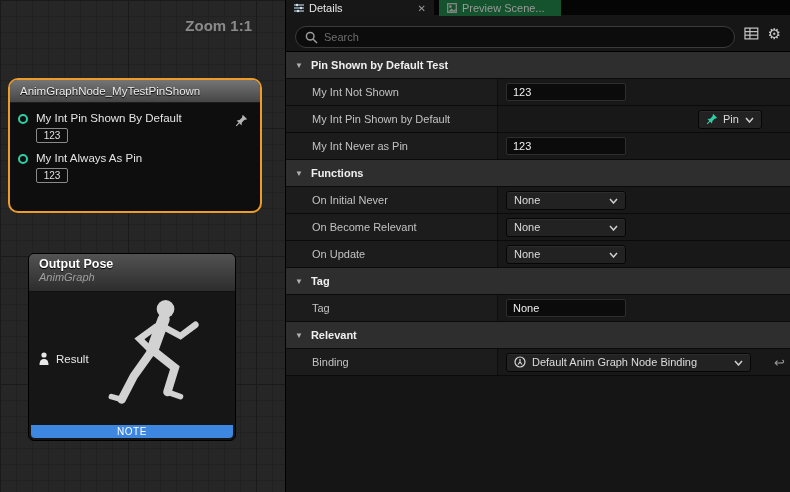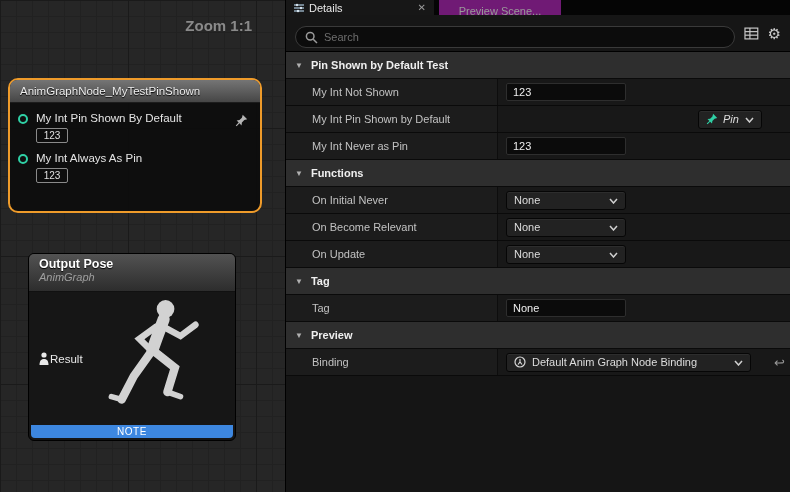--- a/index.html
+++ b/index.html
@@ -37,34 +37,34 @@
                 border-radius:2px; }
   .node-pin-toggle { position:absolute; right:12px; top:10px; }
 
   .node2 { left:28px; top:253px; width:208px; height:188px; background:rgba(22,22,22,.96);
            border:1px solid #000; border-radius:6px; overflow:hidden; }
   .node2-hdr { height:38px; background:linear-gradient(#525252,#2d2d2d); padding:3px 10px 0;
                border-bottom:1px solid #111; }
   .node2-title { font-size:12.5px; font-weight:bold; color:#fff; text-shadow:0 1px 1px #000; }
   .node2-sub { font-size:11px; font-style:italic; color:#9f9f9f; }
   .node2-body { position:relative; height:148px; }
-  .result-row { position:absolute; left:9px; top:60px; display:flex; align-items:center; }
+  .result-row { position:absolute; left:9px; top:60px; display:flex; align-items:center; gap:6px; }
   .result-label { font-size:11.5px; color:#e8e8e8; }
   .note-bar { position:absolute; left:2px; right:2px; bottom:2px; height:13px; background:#3d87e0;
               border-radius:0 0 4px 4px; text-align:center; font-size:10px; line-height:13px;
               color:#fff; letter-spacing:.5px; }
 
   
   .details-panel { position:absolute; left:285px; top:0; width:505px; height:492px;
                    background:#151515; border-left:1px solid #000; }
   .tabbar { height:15px; background:#050505; display:flex; align-items:stretch; }
-  .tab { display:flex; align-items:center; gap:5px; padding:0 8px; font-size:11px; }
+  .tab { display:flex; align-items:center; gap:5px; padding:8px 8px; font-size:11px; }
   .tab-active { background:#171717; color:#e8e8e8; width:148px; }
   .tab-active .close { margin-left:auto; color:#9a9a9a; font-size:10px; cursor:pointer; }
-  .tab-inactive { background:#701a75; color:#9a9a9a; margin-left:5px; width:122px;flex-direction:column; }
+  .tab-inactive { background:#14532d; color:#9a9a9a; margin-left:5px; width:122px; }
 
   .search-row { height:37px; background:#161616; display:flex; align-items:center;
                 padding:0 9px; gap:9px; border-bottom:1px solid #000; }
   .search-box { width:447px; height:22px; border-radius:11px; background:#0c0c0c;
                 border:1px solid #3a3a3a; display:flex; align-items:center; padding:0 9px; gap:6px;margin-top:8px; }
   .search-box input { flex:1; background:transparent; border:none; outline:none;
                       color:#ddd; font-size:11px; }
   .search-box input::placeholder { color:#6e6e6e; }
   .toolbar-icon { color:#c8c8c8; font-size:15px; line-height:1; }
 
@@ -74,21 +74,21 @@
   .sec-title { font-size:11px; font-weight:bold; color:#efefef; }
   .cell-name { width:212px; background:#1c1c1c; display:flex; align-items:center;
                padding-left:26px; font-size:11px; color:#c2c2c2; border-right:1px solid #0d0d0d; }
   .cell-value { flex:1; background:#181818; display:flex; align-items:center; padding-left:8px;
                 position:relative; }
   .textbox { width:120px; height:18px; background:#0b0b0b; border:1px solid #2e2e2e; border-radius:2px;
              display:flex; align-items:center; padding:0 6px; font-size:11px; color:#eee; }
   .combo { width:120px; height:19px; background:#222; border:1px solid #060606; border-radius:3px;
            display:flex; align-items:center; padding:0 7px; font-size:11px; color:#ddd;
            justify-content:space-between; box-shadow:inset 0 1px 0 rgba(255,255,255,.05); }
-  .pin-combo { width:64px; margin-left:auto; margin-right:28px; gap:5px; justify-content:flex-start;font-style:italic; }
+  .pin-combo { width:64px; margin-left:auto; margin-right:28px; gap:5px; justify-content:flex-start; }
   .pin-combo .caret { margin-left:auto; }
   .binding-combo { width:245px; gap:6px; justify-content:flex-start; }
   .binding-combo .caret { margin-left:auto; }
   .revert { position:absolute; right:5px; color:#9a9a9a; font-size:13px; cursor:pointer; }
 </style>
 </head>
 <body>
 
 <div class="graph-panel">
   <div class="zoom-label">Zoom 1:1</div>
@@ -275,21 +275,21 @@
   </div>
   <div class="drow">
     <div class="cell-name">Tag</div>
     <div class="cell-value">
       <div class="textbox">None</div>
     </div>
   </div>
 
   <div class="drow section-row">
     <span class="sec-chev">▼</span>
-    <span class="sec-title">Preview</span>
+    <span class="sec-title">Relevant</span>
   </div>
   <div class="drow">
     <div class="cell-name">Binding</div>
     <div class="cell-value">
       <div class="combo binding-combo">
         <svg width="12" height="12" viewBox="0 0 12 12">
           <circle cx="6" cy="6" r="5" fill="none" stroke="#d8d8d8" stroke-width="1.2"></circle>
           <path d="M6 3 L6 6 M4 8.5 L6 6 L8 8.5" stroke="#d8d8d8" stroke-width="1.2" fill="none"></path>
         </svg>
         <span>Default Anim Graph Node Binding</span>

